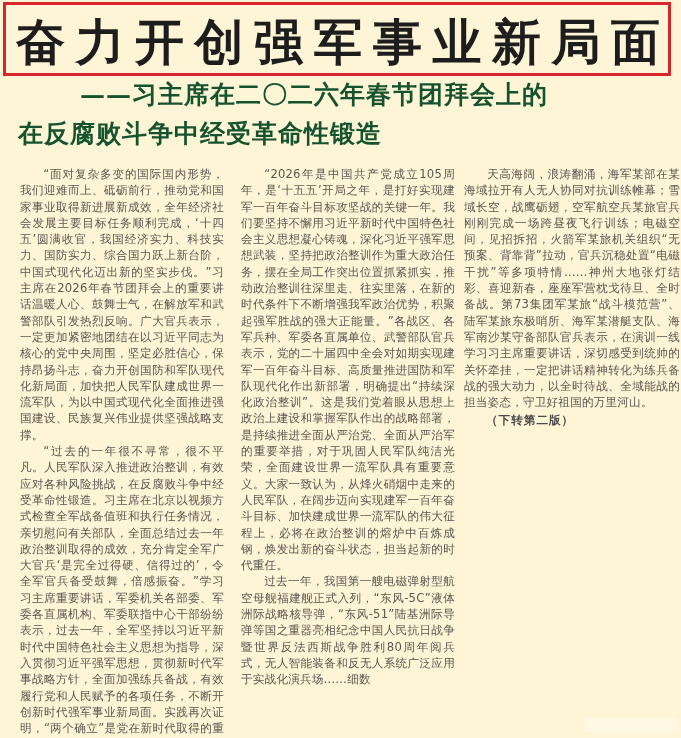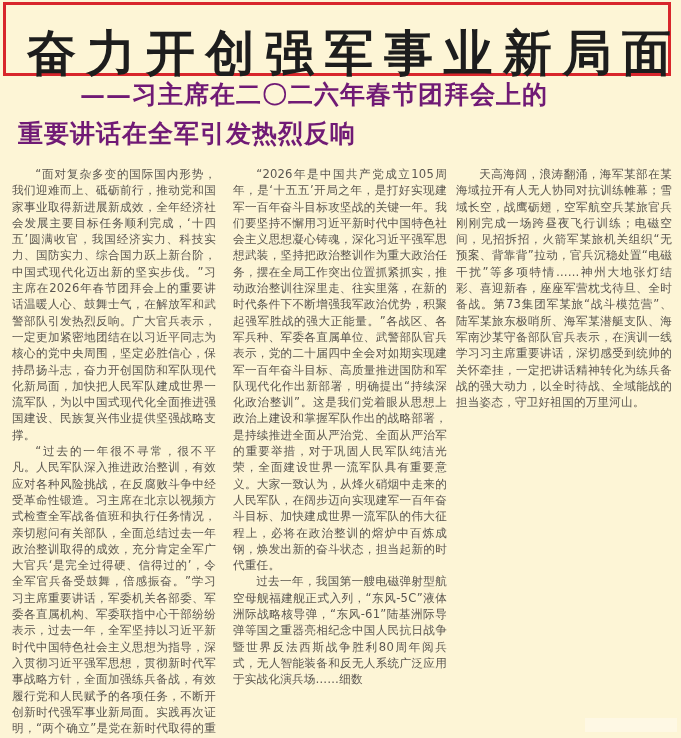--- a/index.html
+++ b/index.html
@@ -21,47 +21,47 @@
       width: 662px;
       height: 68px;
       border: 3px solid #d8262c;
       box-sizing: content-box;
     }
     .headline {
       position: absolute;
       left: 6px;
       top: 4px;
       width: 652px;
-      margin: 15px;
+      margin: 4px;
       font-family: "DejaVu Sans", "Liberation Sans", sans-serif;
       font-weight: bold;
       font-size: 49px;
       line-height: 60px;
       letter-spacing: 10.5px;
       color: #1d1d1d;
       white-space: nowrap;
     }
     .subhead {
       position: absolute;
       left: 18px;
       margin: 0;
       font-family: "DejaVu Serif", "Liberation Serif", serif;
       font-weight: bold;
       font-size: 25px;
       line-height: 30px;
-      color: #701a75;
+      color: #14532d;
       white-space: nowrap;
       letter-spacing: 1px;
     }
     .subhead.line1 { top: 80px; left: 80px; }
     .subhead.line2 { top: 119px; left: 18px; }
     .columns {
       position: absolute;
       top: 166px;
-      left: 4px;
+      left: 12px;
       width: 568px;
       height: 572px;
     }
     .col {
       position: absolute;
       top: 0;
       font-family: "DejaVu Sans", "Liberation Sans", sans-serif;
       font-size: 11.6px;
       line-height: 16.3px;
       color: #5a5650;
@@ -96,29 +96,30 @@
     }
   </style>
 </head>
 <body>
 
 <div class="headline-box">
   <h1 class="headline">奋力开创强军事业新局面</h1>
 </div>
 
 <h2 class="subhead line1">——习主席在二〇二六年春节团拜会上的</h2>
-<h2 class="subhead line2">重要讲话在全军引发热烈反响</h2>
+<h2 class="subhead line2">在反腐败斗争中经受革命性锻造</h2>
 
 <div class="columns">
   <div class="col col1">
     <p class="indent">“面对复杂多变的国际国内形势，我们迎难而上、砥砺前行，推动党和国家事业取得新进展新成效，全年经济社会发展主要目标任务顺利完成，‘十四五’圆满收官，我国经济实力、科技实力、国防实力、综合国力跃上新台阶，中国式现代化迈出新的坚实步伐。”习主席在2026年春节团拜会上的重要讲话温暖人心、鼓舞士气，在解放军和武警部队引发热烈反响。广大官兵表示，一定更加紧密地团结在以习近平同志为核心的党中央周围，坚定必胜信心，保持昂扬斗志，奋力开创国防和军队现代化新局面，加快把人民军队建成世界一流军队，为以中国式现代化全面推进强国建设、民族复兴伟业提供坚强战略支撑。</p>
     <p class="indent">“过去的一年很不寻常，很不平凡。人民军队深入推进政治整训，有效应对各种风险挑战，在反腐败斗争中经受革命性锻造。习主席在北京以视频方式检查全军战备值班和执行任务情况，亲切慰问有关部队，全面总结过去一年政治整训取得的成效，充分肯定全军广大官兵‘是完全过得硬、信得过的’，令全军官兵备受鼓舞，倍感振奋。”学习习主席重要讲话，军委机关各部委、军委各直属机构、军委联指中心干部纷纷表示，过去一年，全军坚持以习近平新时代中国特色社会主义思想为指导，深入贯彻习近平强军思想，贯彻新时代军事战略方针，全面加强练兵备战，有效履行党和人民赋予的各项任务，不断开创新时代强军事业新局面。实践再次证明，“两个确立”是党在新时代取得的重大政治成果，是推动党和国家事业取得历史性成</p>
   </div>
   <div class="col col2">
     <p class="indent">“2026年是中国共产党成立105周年，是‘十五五’开局之年，是打好实现建军一百年奋斗目标攻坚战的关键一年。我们要坚持不懈用习近平新时代中国特色社会主义思想凝心铸魂，深化习近平强军思想武装，坚持把政治整训作为重大政治任务，摆在全局工作突出位置抓紧抓实，推动政治整训往深里走、往实里落，在新的时代条件下不断增强我军政治优势，积聚起强军胜战的强大正能量。”各战区、各军兵种、军委各直属单位、武警部队官兵表示，党的二十届四中全会对如期实现建军一百年奋斗目标、高质量推进国防和军队现代化作出新部署，明确提出“持续深化政治整训”。这是我们党着眼从思想上政治上建设和掌握军队作出的战略部署，是持续推进全面从严治党、全面从严治军的重要举措，对于巩固人民军队纯洁光荣，全面建设世界一流军队具有重要意义。大家一致认为，从烽火硝烟中走来的人民军队，在阔步迈向实现建军一百年奋斗目标、加快建成世界一流军队的伟大征程上，必将在政治整训的熔炉中百炼成钢，焕发出新的奋斗状态，担当起新的时代重任。</p>
-    <p class="indent">过去一年，我国第一艘电磁弹射型航空母舰福建舰正式入列，“东风-5C”液体洲际战略核导弹，“东风-61”陆基洲际导弹等国之重器亮相纪念中国人民抗日战争暨世界反法西斯战争胜利80周年阅兵式，无人智能装备和反无人系统广泛应用于实战化演兵场……细数</p>
+    <p class="indent">过去一年，我国第一艘电磁弹射型航空母舰福建舰正式入列，“东风-5C”液体洲际战略核导弹，“东风-51”陆基洲际导弹等国之重器亮相纪念中国人民抗日战争暨世界反法西斯战争胜利80周年阅兵式，无人智能装备和反无人系统广泛应用于实战化演兵场……细数</p>
   </div>
   <div class="col col3">
     <p class="indent">天高海阔，浪涛翻涌，海军某部在某海域拉开有人无人协同对抗训练帷幕；雪域长空，战鹰砺翅，空军航空兵某旅官兵刚刚完成一场跨昼夜飞行训练；电磁空间，见招拆招，火箭军某旅机关组织“无预案、背靠背”拉动，官兵沉稳处置“电磁干扰”等多项特情……神州大地张灯结彩、喜迎新春，座座军营枕戈待旦、全时备战。第73集团军某旅“战斗模范营”、陆军某旅东极哨所、海军某潜艇支队、海军南沙某守备部队官兵表示，在演训一线学习习主席重要讲话，深切感受到统帅的关怀牵挂，一定把讲话精神转化为练兵备战的强大动力，以全时待战、全域能战的担当姿态，守卫好祖国的万里河山。</p>
+    <span class="continued">（下转第二版）</span>
   </div>
 </div>
 
 <div class="watermark"></div>
 
 </body></html>

